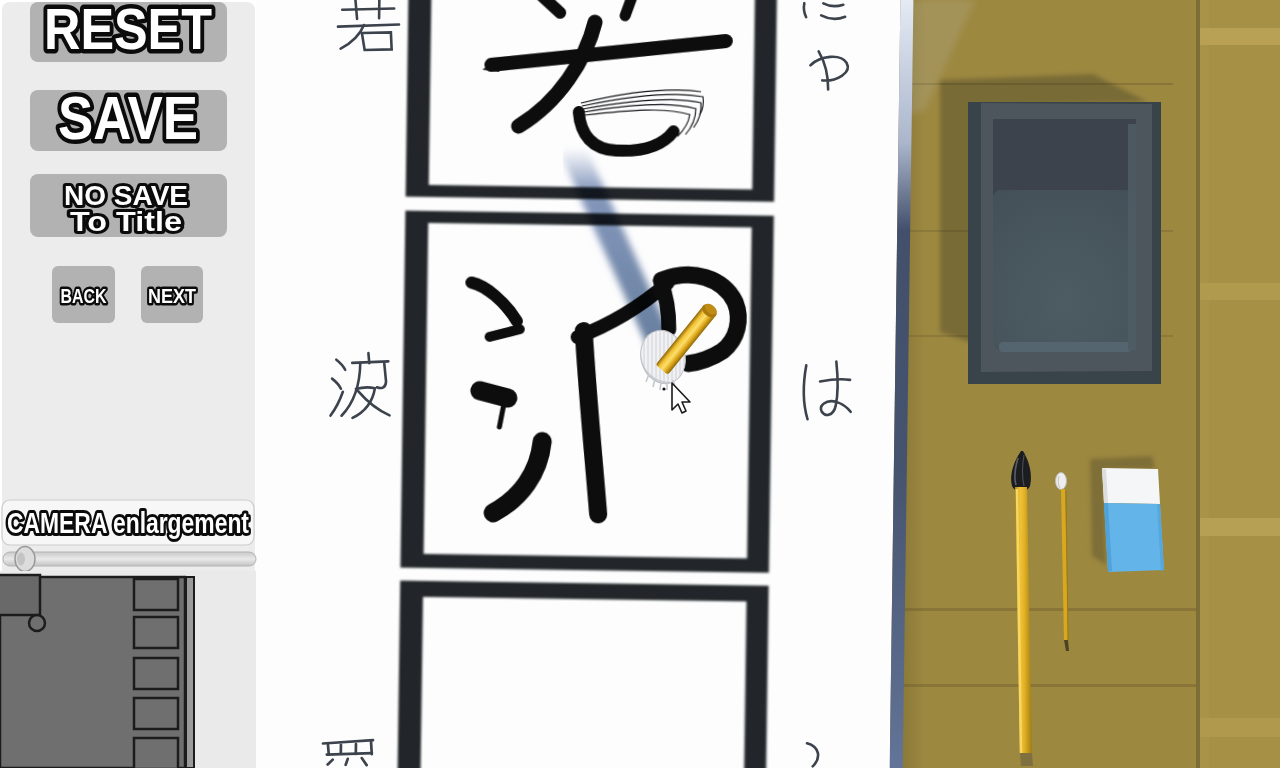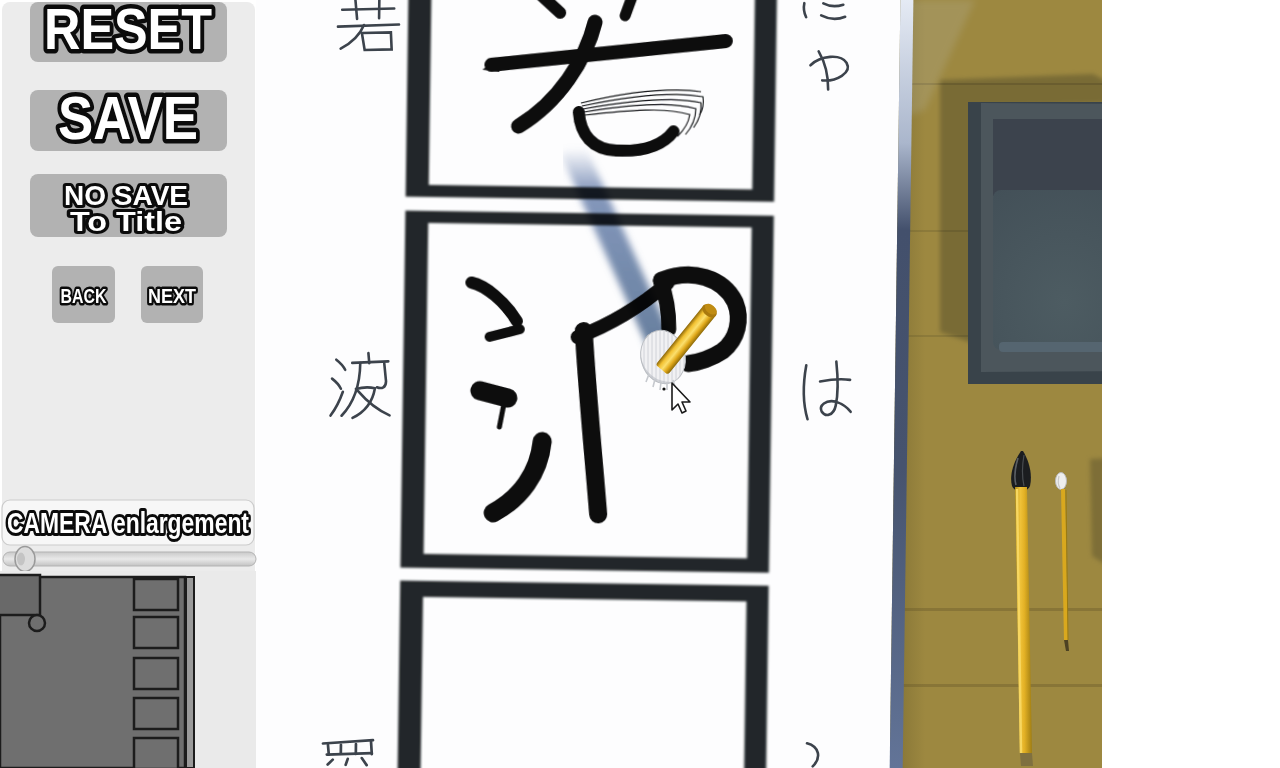--- a/index.html
+++ b/index.html
@@ -1,16 +1,16 @@
 <!DOCTYPE html>
 <html><head>
 <meta charset="utf-8">
 <style>
 html,body{margin:0;padding:0;background:#fff;}
-#stage{position:relative;width:1102px;height:768px;overflow:hidden;font-family:"Liberation Sans",sans-serif;}
+#stage{position:relative;width:1280px;height:768px;overflow:hidden;font-family:"Liberation Sans",sans-serif;}
 svg text{font-family:"Liberation Sans",sans-serif;}
 </style>
 </head>
 <body>
 <div id="stage">
 <svg width="1280" height="768" viewBox="0 0 1280 768">
 <defs>
 <linearGradient id="edgeG" x1="0" y1="0" x2="0" y2="1">
  <stop offset="0" stop-color="#e8edf6"></stop>
  <stop offset="0.19" stop-color="#aab6cc"></stop>

